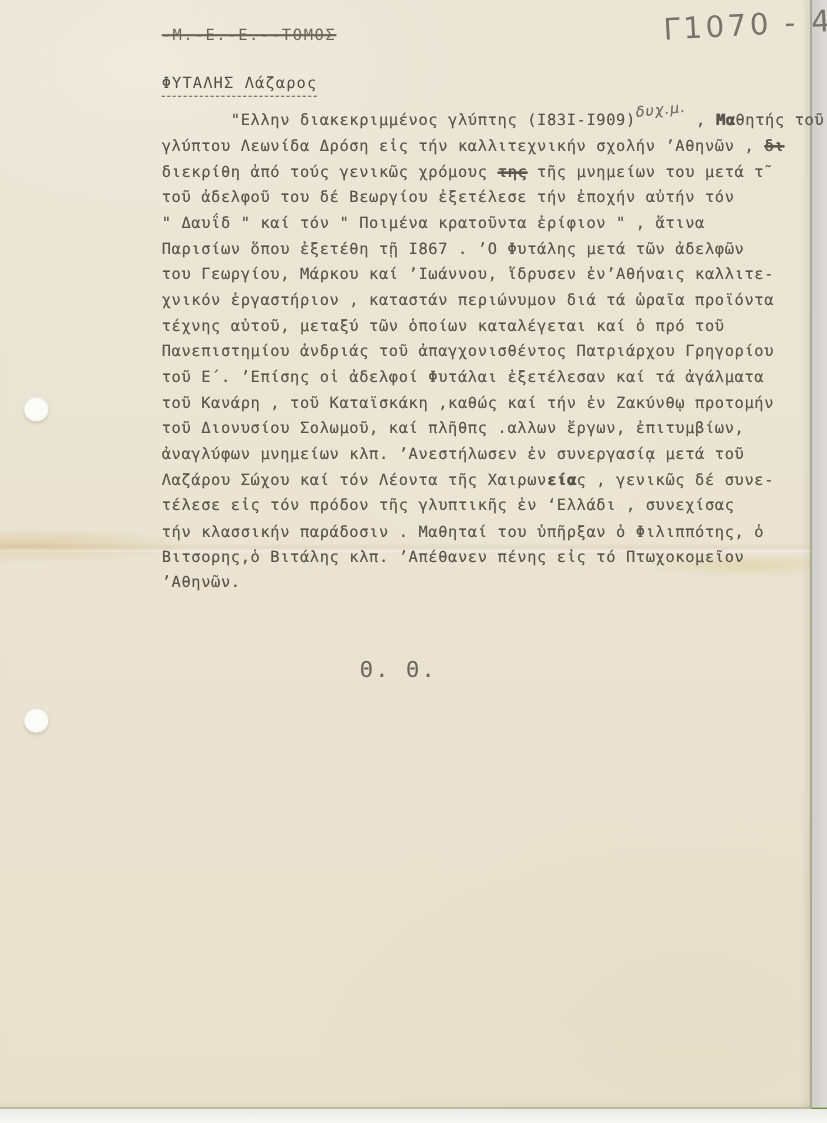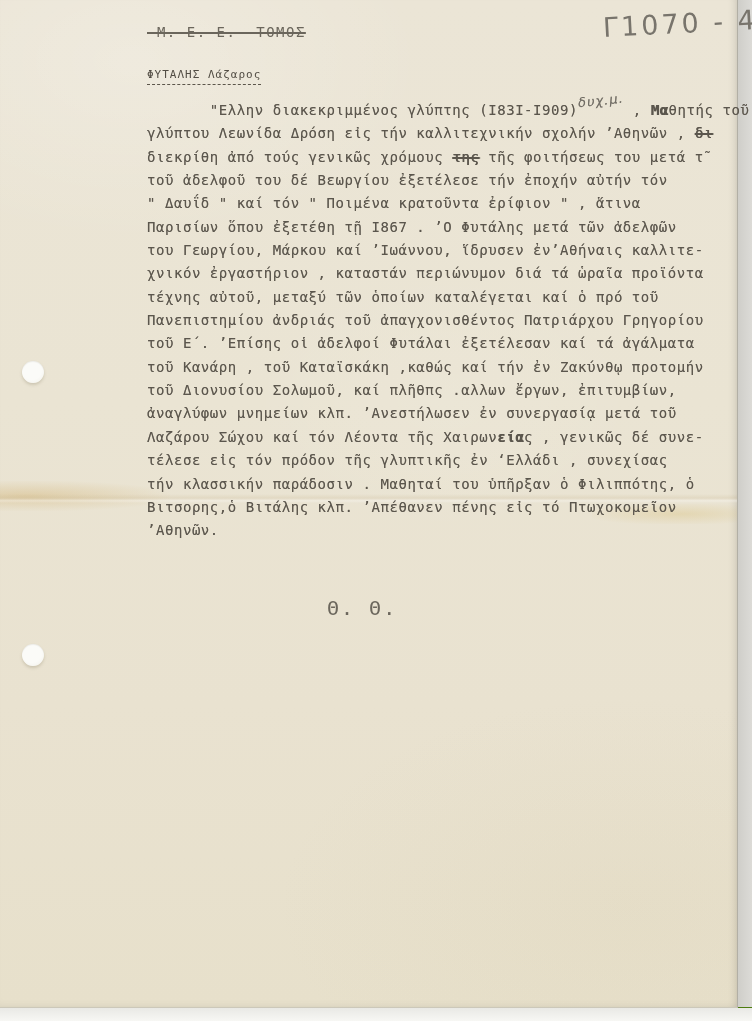--- a/index.html
+++ b/index.html
@@ -35,21 +35,21 @@
   .archive-code{
     position:absolute;left:603px;top:8px;
     font-family:"DejaVu Sans",sans-serif;
     font-size:27px;color:#78746c;
     letter-spacing:3px;
     transform:rotate(-3deg);
     white-space:pre;
   }
   .doc-title{
     position:absolute;left:147px;top:68px;
-    font-size:11px;letter-spacing:1px;
+    font-size:14px;letter-spacing:1px;
     color:#524d44;
     border-bottom:1.6px dashed #5c564b;
     padding-bottom:3px;
     white-space:pre;
     text-align:center;
   }
   .body-text{
     position:absolute;left:147px;top:99px;width:575px;
     font-size:14px;line-height:23.35px;
     letter-spacing:0.55px;
@@ -120,21 +120,21 @@
 
     <div class="struck-header">-Μ.-Ε.-Ε.--ΤΟΜΟΣ</div>
 
     <div class="archive-code">Γ1070 - 4</div>
 
     <div class="doc-title">ΦΥΤΑΛΗΣ Λάζαρος</div>
 
     <div class="body-text">
         <div class="line"><span>       "Ελλην διακεκριμμένος γλύπτης (Ι83Ι-Ι909)</span><span class="hand">δυχ.μ.</span><span> , </span><span class="overtype">Μα</span><span>θητής τοῦ</span></div>
         <div class="line"><span>γλύπτου Λεωνίδα Δρόση εἰς τήν καλλιτεχνικήν σχολήν ’Αθηνῶν , </span><span class="strike">δι</span></div>
-        <div class="line"><span>διεκρίθη ἀπό τούς γενικῶς χρόμους </span><span class="strike">της</span><span> τῆς φοιτήσεως του μετά τ̃</span></div>
+        <div class="line"><span>διεκρίθη ἀπό τούς γενικῶς χρόμους </span><span class="strike">της</span><span> τῆς μνημείων του μετά τ̃</span></div>
         <div class="line"><span>τοῦ ἀδελφοῦ του δέ Βεωργίου ἐξετέλεσε τήν ἐποχήν αὐτήν τόν</span></div>
         <div class="line"><span>" Δαυΐδ " καί τόν " Ποιμένα κρατοῦντα ἐρίφιον " , ἅτινα</span></div>
         <div class="line"><span>Παρισίων ὅπου ἐξετέθη τῇ Ι867 . ’Ο Φυτάλης μετά τῶν ἀδελφῶν</span></div>
         <div class="line"><span>του Γεωργίου, Μάρκου καί ’Ιωάννου, ἵδρυσεν ἐν’Αθήναις καλλιτε-</span></div>
         <div class="line"><span>χνικόν ἐργαστήριον , καταστάν περιώνυμον διά τά ὡραῖα προϊόντα</span></div>
         <div class="line"><span>τέχνης αὐτοῦ, μεταξύ τῶν ὁποίων καταλέγεται καί ὁ πρό τοῦ</span></div>
         <div class="line"><span>Πανεπιστημίου ἀνδριάς τοῦ ἀπαγχονισθέντος Πατριάρχου Γρηγορίου</span></div>
         <div class="line"><span>τοῦ Ε΄. ’Επίσης οἱ ἀδελφοί Φυτάλαι ἐξετέλεσαν καί τά ἀγάλματα</span></div>
         <div class="line"><span>τοῦ Κανάρη , τοῦ Καταϊσκάκη ,καθώς καί τήν ἐν Ζακύνθῳ προτομήν</span></div>
         <div class="line"><span>τοῦ Διονυσίου Σολωμοῦ, καί πλῆθπς .αλλων ἔργων, ἐπιτυμβίων,</span></div>

